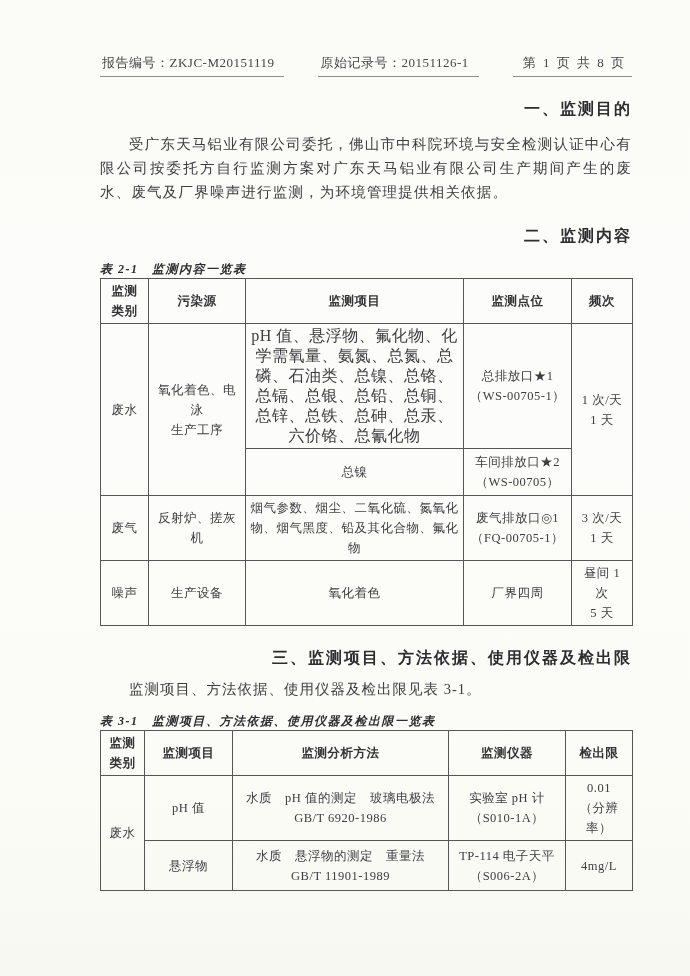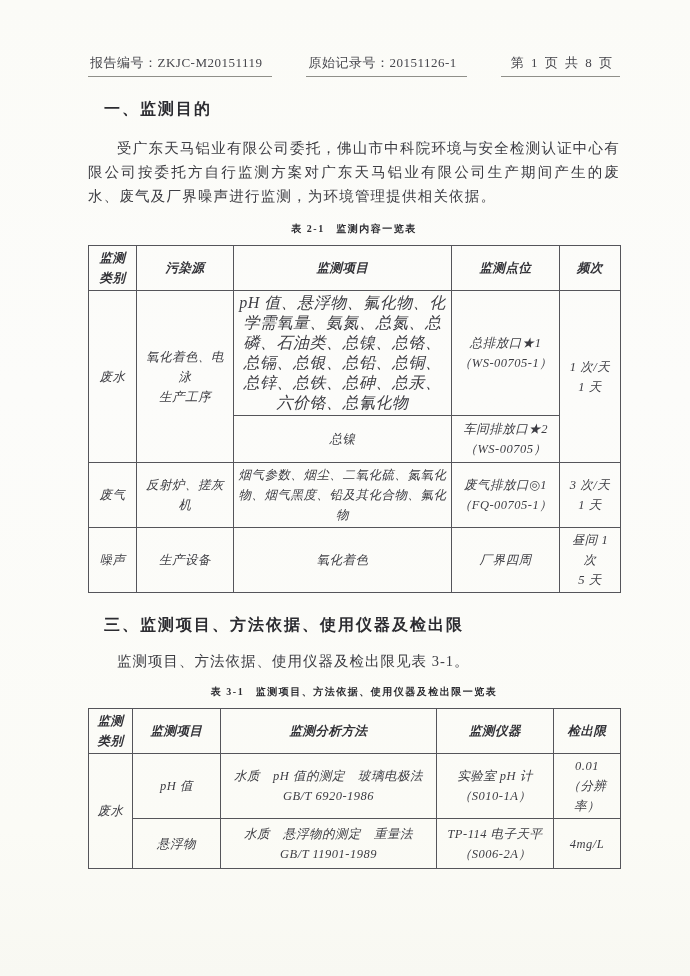--- a/index.html
+++ b/index.html
@@ -9,81 +9,80 @@
     width: 690px;
     height: 976px;
     margin: 0 auto;
     background: linear-gradient(180deg, #fbfbf7 0%, #fcfcfa 40%, #fbfbf6 85%, #f8f8f2 100%);
     font-family: "Liberation Serif", "DejaVu Serif", serif;
     color: #3e3e44;
     overflow: hidden;
   }
   .content {
     position: absolute;
-    left: 88px;
+    left: 100px;
     top: 54px;
     width: 532px;
   }
   
   .doc-header {
     display: flex;
     justify-content: space-between;
     align-items: flex-end;
     font-size: 13px;
     color: #46464c;
     letter-spacing: 0.5px;
   }
   .hdr-field {
     border-bottom: 1px solid #8f8f89;
     padding: 0 10px 4px 2px;
     white-space: nowrap;
   }
   .hdr-field.page-info { padding: 0 6px 4px 10px; letter-spacing: 2px; }
   
   .sec-heading {
-    margin: 16px;
+    margin: 0;
     margin-top: 22px;
     font-size: 16px;
     font-weight: bold;
     color: #2c2c31;
     letter-spacing: 2px;
+    text-align: right;
   }
   .para {
     margin: 12px 0 0 0;
     font-size: 14.5px;
     line-height: 24px;
     letter-spacing: 1.2px;
     text-indent: 2em;
     text-align: justify;
     color: #3c3c42;
   }
   .intro {
     margin: 11px 0 0 0;
     font-size: 14.5px;
     letter-spacing: 1px;
     text-indent: 2em;
     color: #3c3c42;
   }
   .tbl-caption {
     margin: 14px 0 0 0;
-    text-align: center;
-    font-size: 10px;
+    font-size: 12px;
     font-weight: bold;
     letter-spacing: 1.5px;
     color: #2c2c31;
+    font-style: italic;
   }
   
   table.doc-table {
     border-collapse: collapse;
     table-layout: fixed;
     width: 532px;
-    margin-top: 9px;
     font-size: 12.5px;
     color: #3c3c42;
-    font-style: italic;
   }
   .doc-table th, .doc-table td {
     border: 1px solid #55555a;
     text-align: center;
     vertical-align: middle;
     padding: 2px 4px;
     line-height: 20px;
     letter-spacing: 0.5px;
   }
   .doc-table th { font-weight: bold; color: #333338; }
@@ -121,20 +120,21 @@
 
     <div class="doc-header">
       <span class="hdr-field"><span>报告编号：</span><span>ZKJC-M20151119</span></span>
       <span class="hdr-field"><span>原始记录号：</span><span>20151126-1</span></span>
       <span class="hdr-field page-info">第 1 页 共 8 页</span>
     </div>
 
     <h2 class="sec-heading">一、监测目的</h2>
     <p class="para">受广东天马铝业有限公司委托，佛山市中科院环境与安全检测认证中心有限公司按委托方自行监测方案对广东天马铝业有限公司生产期间产生的废水、废气及厂界噪声进行监测，为环境管理提供相关依据。</p>
 
+    <h2 class="sec-heading">二、监测内容</h2>
     <p class="tbl-caption">表 2-1　监测内容一览表</p>
 
     <table class="doc-table t21">
       <colgroup>
         <col style="width:48px">
           <col style="width:97px">
           <col style="width:218px">
           <col style="width:108px">
           <col style="width:61px">
       </colgroup>

